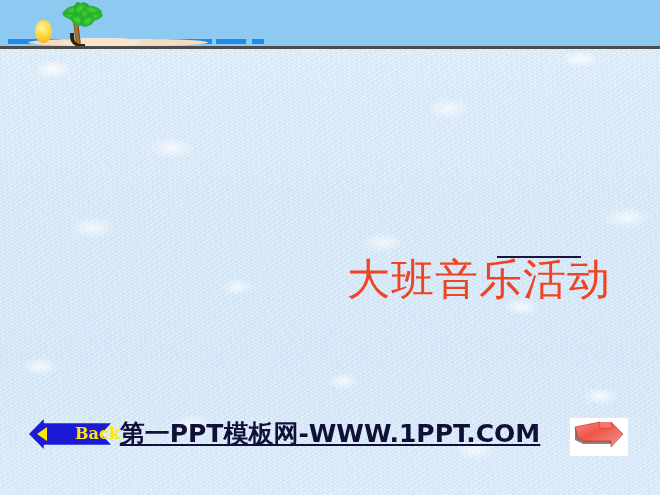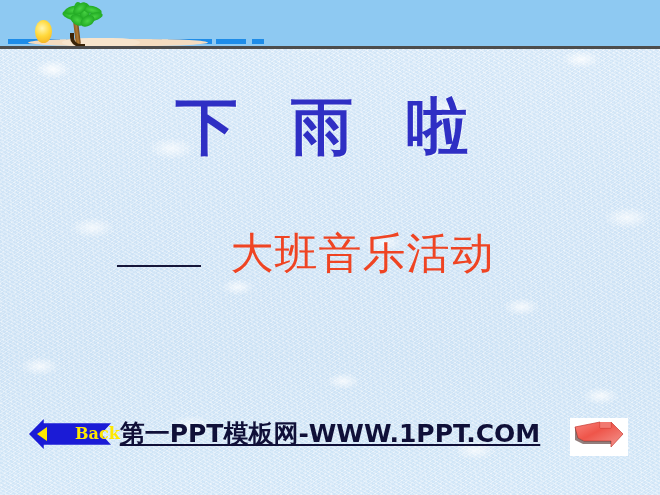--- a/index.html
+++ b/index.html
@@ -149,22 +149,23 @@
     text-shadow: 1px 1px 0 rgba(255,255,255,0.45);
     white-space: nowrap;
   }
 
   
   #subtitle-row {
     position: absolute;
     left: 0; top: 232px;
     width: 611px;
     display: flex;
-    align-items: center;
+    align-items: flex-end;
     justify-content: center;
+    flex-direction: column;
   }
   #subtitle-dash {
     width: 84px;
     height: 0;
     border-top: 2px solid #16163a;
     margin-right: 30px;
     margin-top: 24px;
   }
   #subtitle-text {
     font-family: "DejaVu Serif", "Liberation Serif", serif;
@@ -272,21 +273,20 @@
       <div class="frond" style="left:22px; top:4px;  width:20px; height:8px;  transform:rotate(14deg);"></div>
       <div class="frond" style="left:24px; top:11px; width:19px; height:8px;  transform:rotate(-16deg);"></div>
       <div class="frond" style="left:10px; top:13px; width:15px; height:10px; transform:rotate(32deg);"></div>
       <div class="frond" style="left:20px; top:14px; width:15px; height:10px; transform:rotate(-30deg);"></div>
       <div class="frond" style="left:12px; top:2px;  width:16px; height:9px;  transform:rotate(-40deg);"></div>
     </div>
   </div>
 
   <div id="banner-rule"></div>
 
-  <div id="main-title">下 雨 啦</div>
 
   <div id="subtitle-row">
     <div id="subtitle-dash"></div>
     <div id="subtitle-text">大班音乐活动</div>
   </div>
 
   <div id="back-button">
     <div class="banner-shape"></div>
     <div class="arrow-tri"></div>
     <div class="back-label">Back</div>

